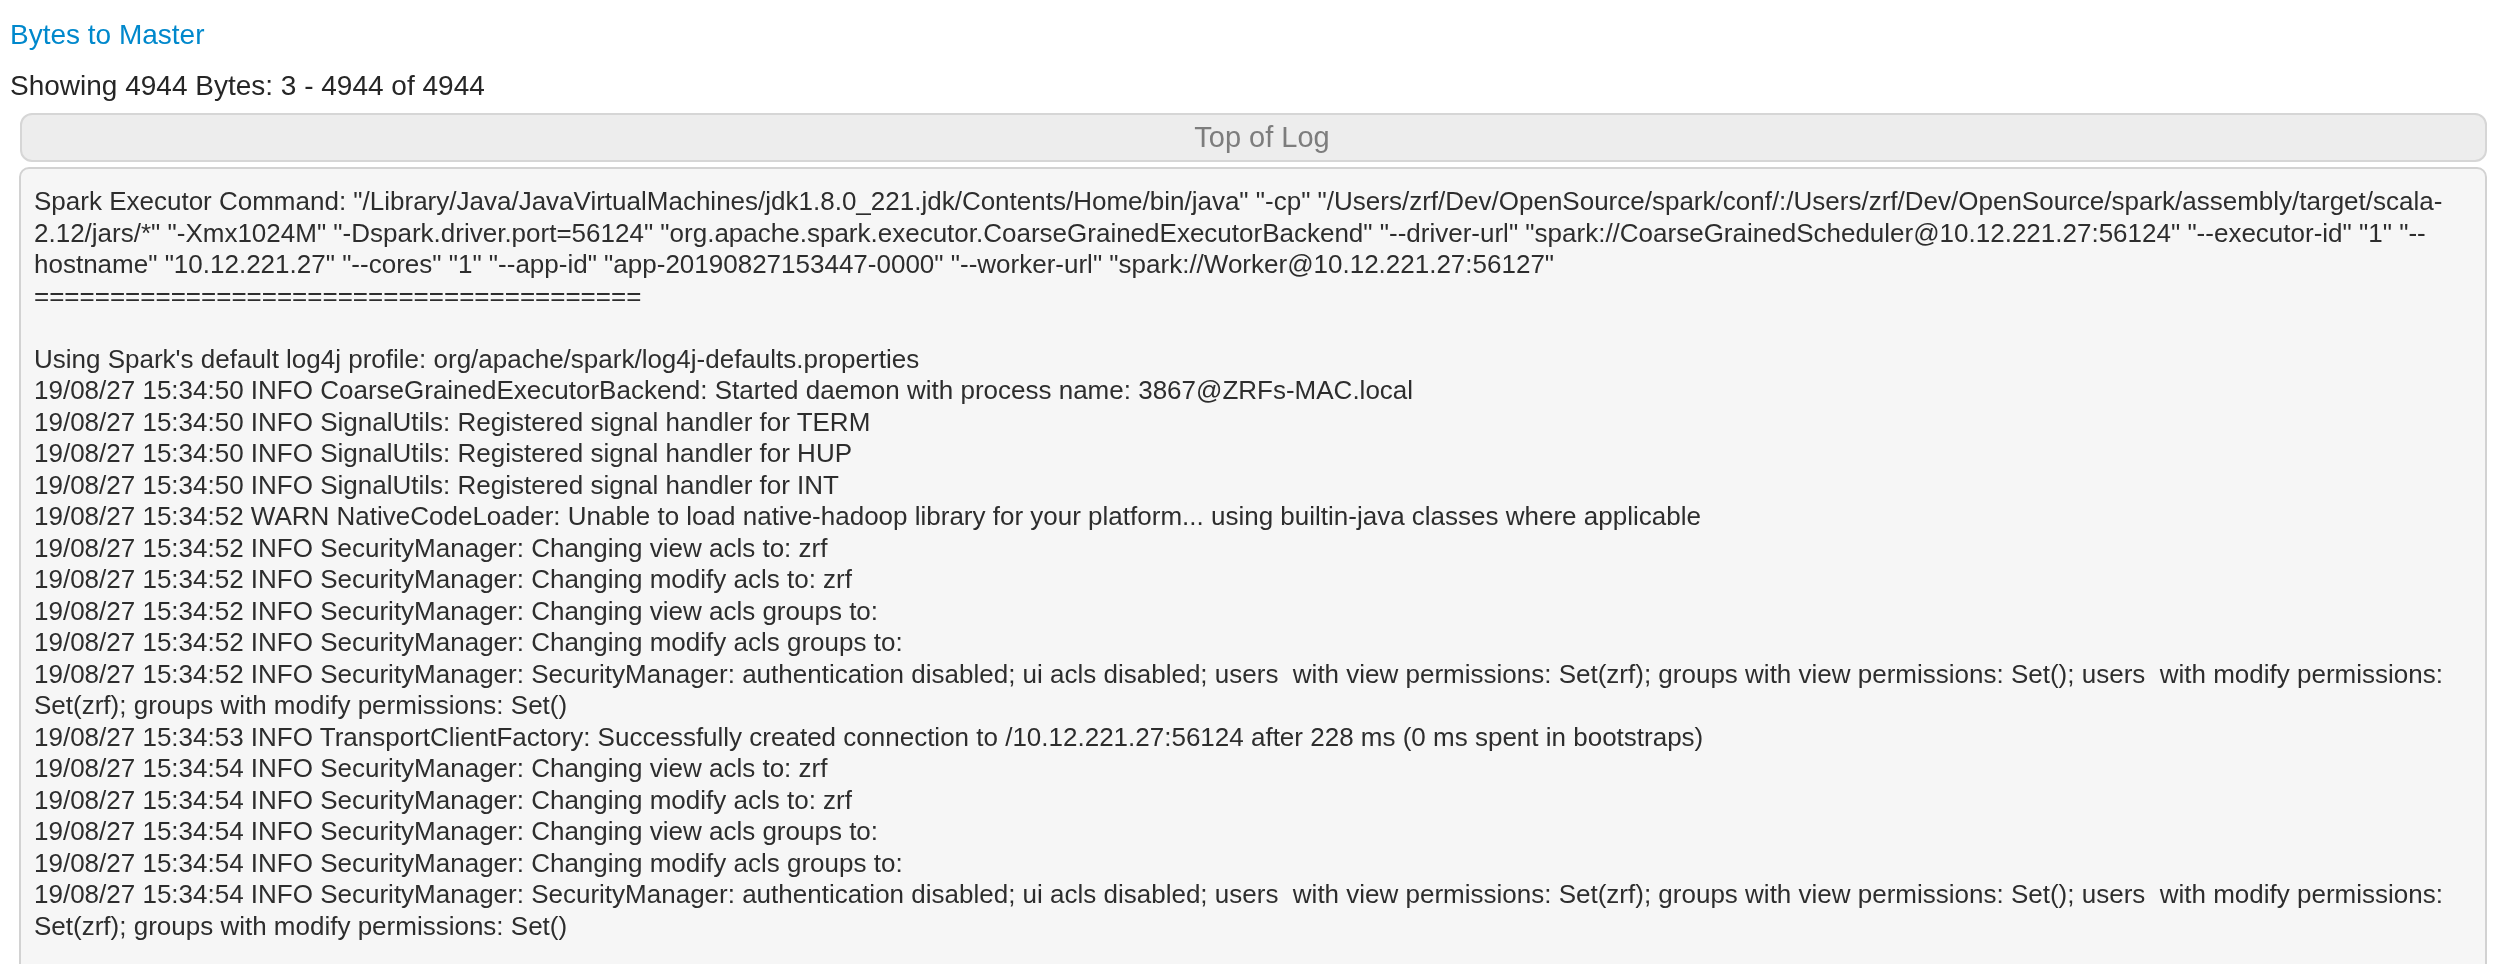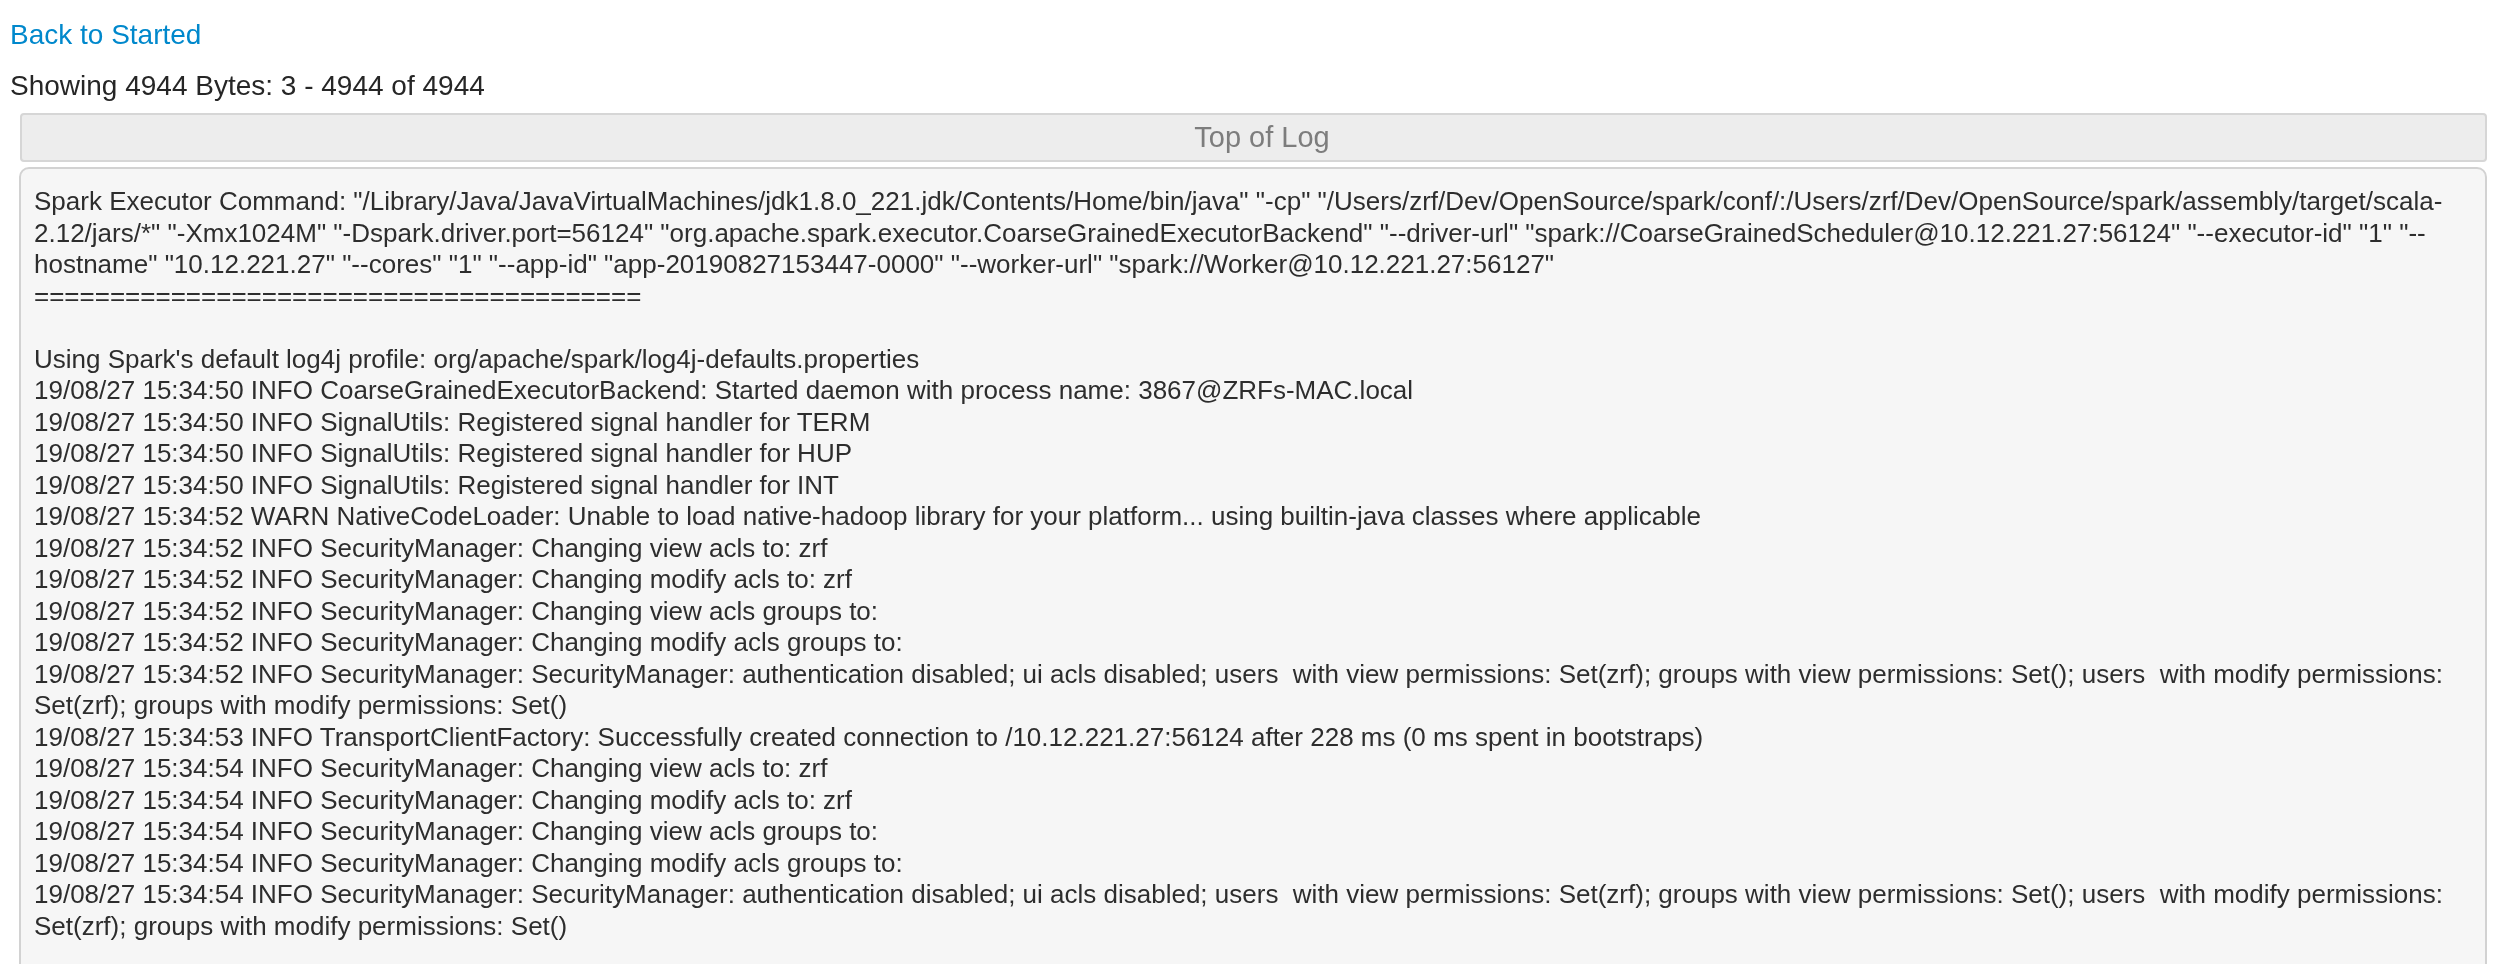--- a/index.html
+++ b/index.html
@@ -28,21 +28,21 @@
     margin: 17px 0 0 10px;
     font-size: 28px;
     line-height: 34px;
     color: #262626;
   }
   .log-header {
     margin: 10px 23px 5px 20px;
     height: 45px;
     background: #ededed;
     border: 2px solid #d6d6d6;
-    border-radius: 4px;
+    border-radius: 12px;
     display: flex;
     align-items: center;
     justify-content: center;
     padding-left: 17px;
   }
   .log-header span {
     font-size: 29px;
     color: #7d7d7d;
   }
   .log-pre {
@@ -60,21 +60,21 @@
     white-space: pre-wrap;
     word-wrap: break-word;
     overflow-wrap: break-word;
   }
 </style>
 </head>
 <body>
 
 <div class="page">
 
-  <a class="back-link" href="#">Back to Started</a>
+  <a class="back-link" href="#">Bytes to Master</a>
 
   <div class="byte-range">Showing 4944 Bytes: 3 - 4944 of 4944</div>
 
   <div class="log-header">
     <span>Top of Log</span>
   </div>
 
   <pre class="log-pre">Spark Executor Command: "/Library/Java/JavaVirtualMachines/jdk1.8.0_221.jdk/Contents/Home/bin/java" "-cp" "/Users/zrf/Dev/OpenSource/spark/conf/:/Users/zrf/Dev/OpenSource/spark/assembly/target/scala-2.12/jars/*" "-Xmx1024M" "-Dspark.driver.port=56124" "org.apache.spark.executor.CoarseGrainedExecutorBackend" "--driver-url" "spark://CoarseGrainedScheduler@10.12.221.27:56124" "--executor-id" "1" "--hostname" "10.12.221.27" "--cores" "1" "--app-id" "app-20190827153447-0000" "--worker-url" "spark://Worker@10.12.221.27:56127"
 ========================================
 

